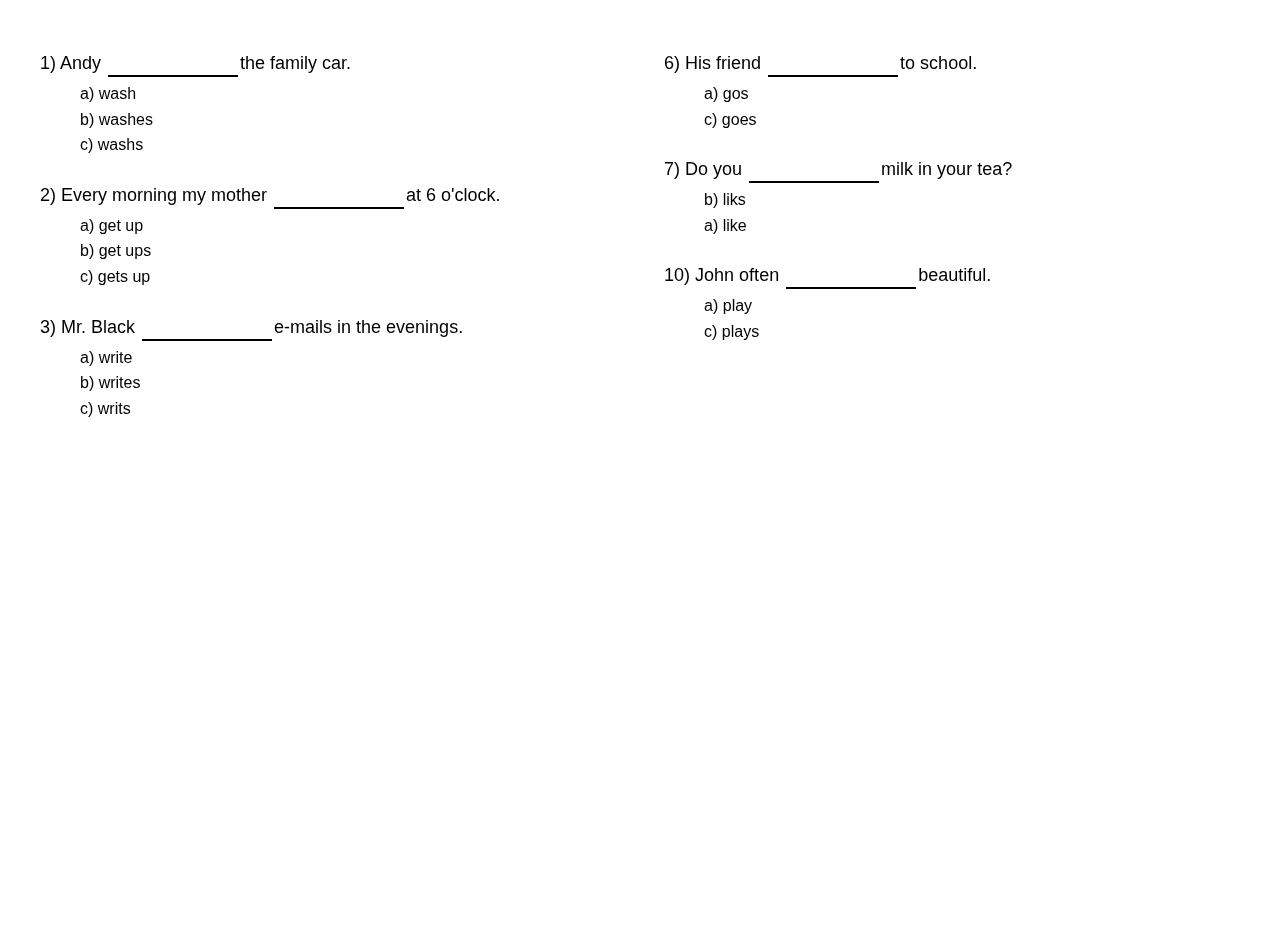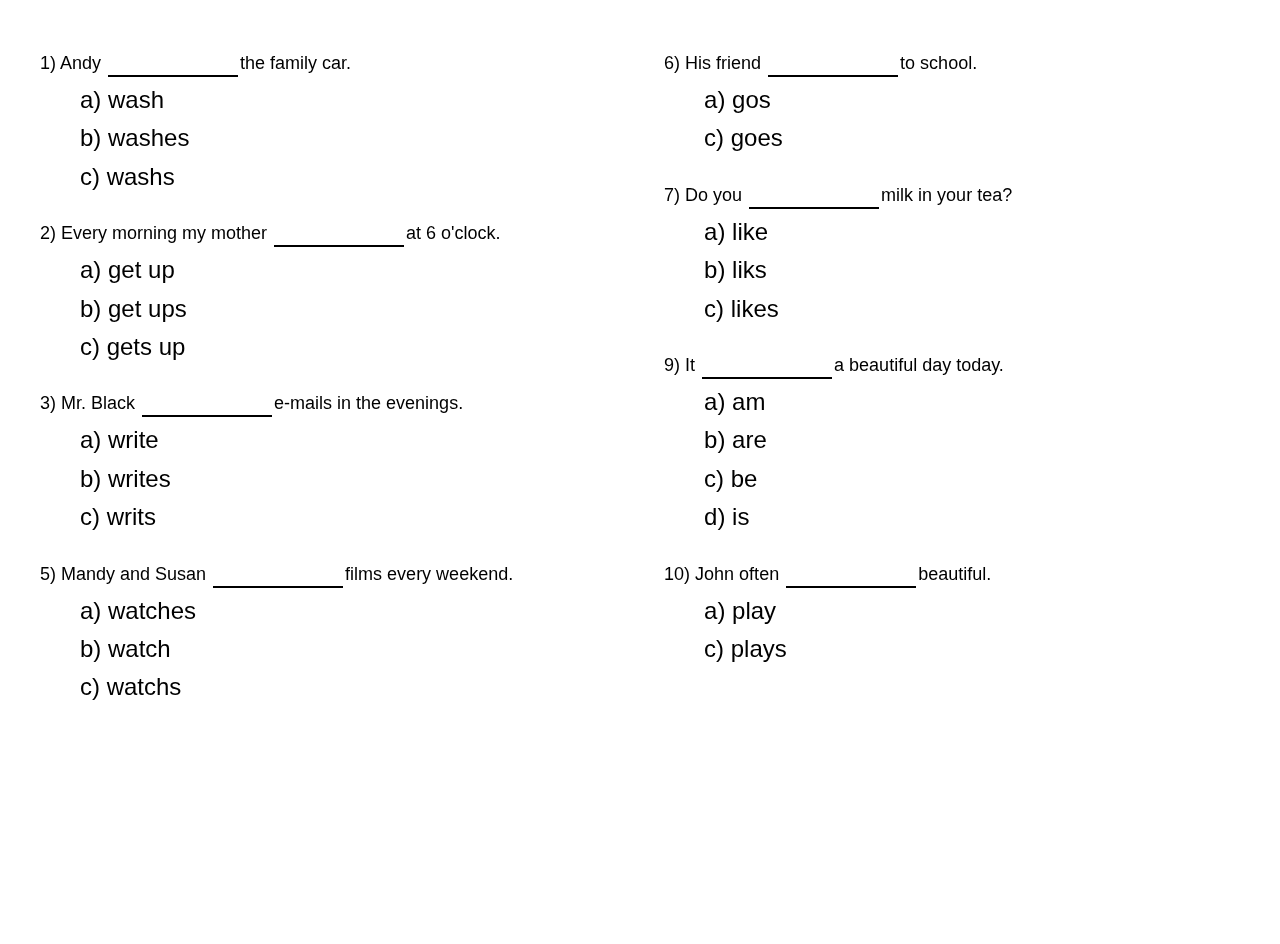--- a/index.html
+++ b/index.html
@@ -47,21 +47,21 @@
     .question-text {
       font-size: 18px;
       margin-bottom: 4px;
       line-height: 1.5;
     }
     .options {
       list-style: none;
       padding-left: 30px;
     }
     .options li {
-      font-size: 24px;
+      font-size: 16px;
       line-height: 1.6;
       padding-left: 10px;
     }
     .blank {
       display: inline-block;
       border-bottom: 2px solid #000;
       min-width: 130px;
       margin: 0 2px;
       vertical-align: bottom;
       height: 1.2em;
@@ -96,53 +96,35 @@
       <div class="question-block">
         <div class="question-text"><span>3) Mr. Black </span><span class="blank"></span><span>e-mails in the evenings.</span></div>
         <ul class="options">
           <li>a)  write</li>
           <li>b)  writes</li>
           <li>c)  writs</li>
         </ul>
       </div>
       <div class="question-block">
       </div>
-      <div class="question-block">
-        <div class="question-text"><span>5) Mandy and Susan </span><span class="blank"></span><span>films every weekend.</span></div>
-        <ul class="options">
-          <li>a)  watches</li>
-          <li>b)  watch</li>
-          <li>c)  watchs</li>
-        </ul>
-      </div>
     </div>
   <div class="col-right">
 
   <div class="question-block">
         <div class="question-text"><span>6) His friend </span><span class="blank"></span><span>to school.</span></div>
         <ul class="options">
           <li>a)  gos</li>
           <li>c)  goes</li>
         </ul>
       </div>
       <div class="question-block">
         <div class="question-text"><span>7) Do you </span><span class="blank"></span><span>milk in your tea?</span></div>
         <ul class="options">
+          <li>b)  liks</li>
           <li>a)  like</li>
-          <li>b)  liks</li>
-          <li>c)  likes</li>
-        </ul>
-      </div>
-      <div class="question-block">
-        <div class="question-text"><span>9) It </span><span class="blank"></span><span>a beautiful day today.</span></div>
-        <ul class="options">
-          <li>a)  am</li>
-          <li>b)  are</li>
-          <li>c)  be</li>
-          <li>d)  is</li>
         </ul>
       </div>
       <div class="question-block">
         <div class="question-text"><span>10) John often </span><span class="blank"></span><span>beautiful.</span></div>
         <ul class="options">
           <li>a)  play</li>
           <li>c)  plays</li>
         </ul>
       </div>
     </div>

